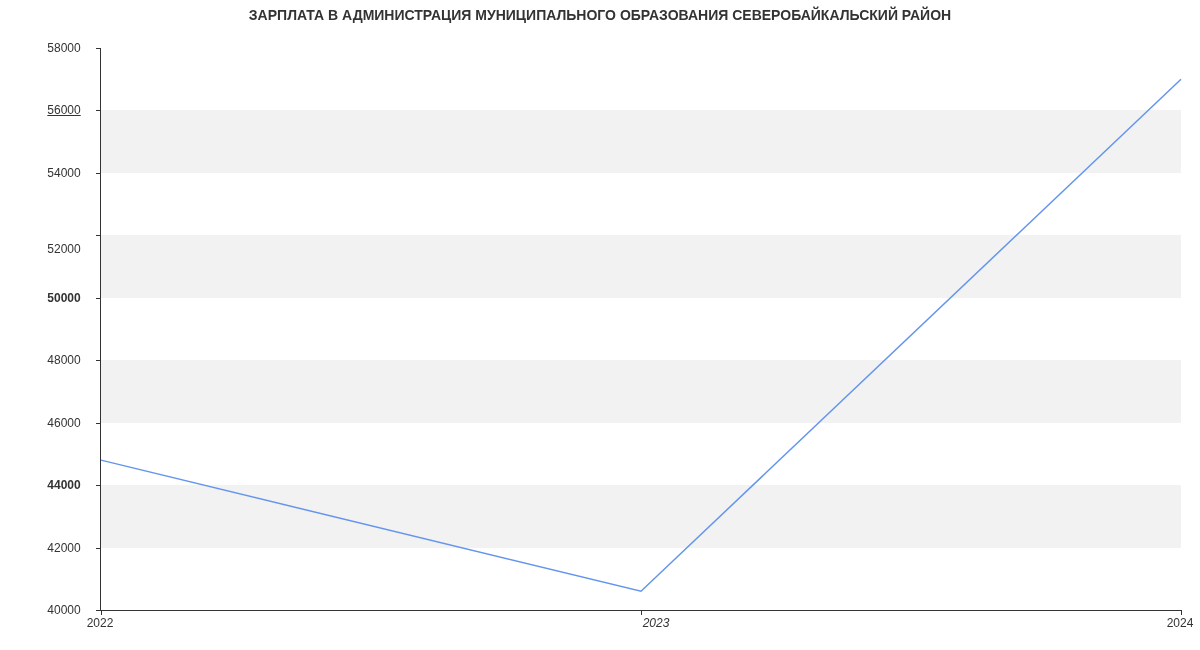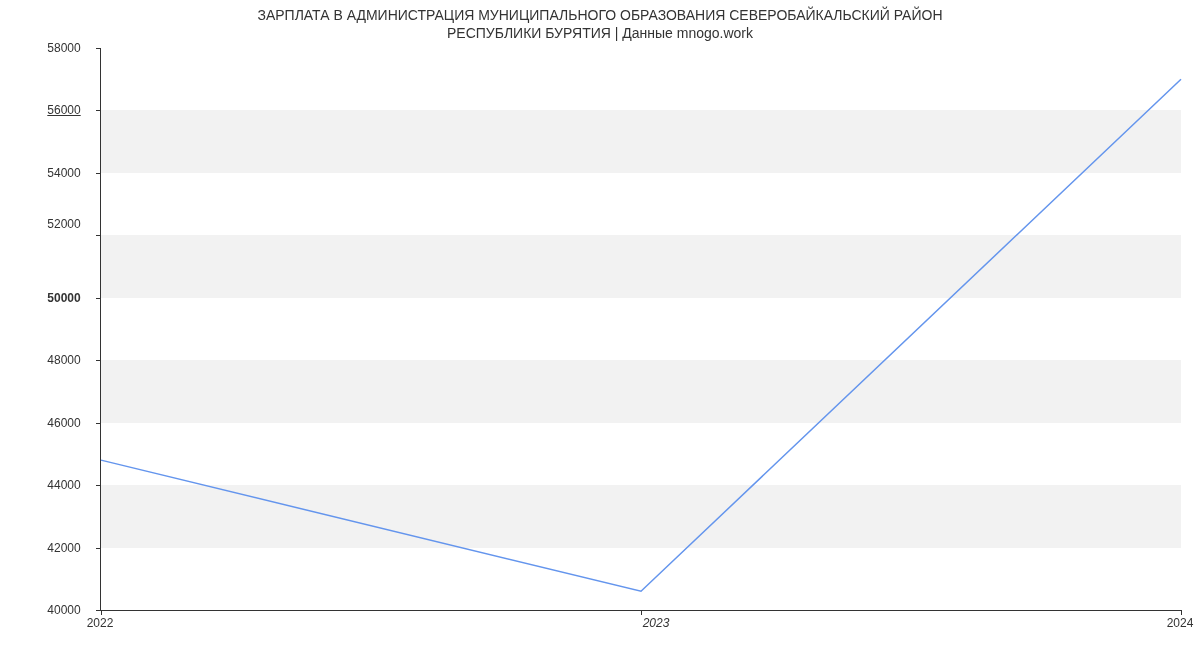--- a/index.html
+++ b/index.html
@@ -9,21 +9,21 @@
     font-family: Arial, Helvetica, sans-serif;
   }
   .chart-container {
     width: 1200px;
     height: 650px;
     position: relative;
   }
   .chart-title {
     text-align: center;
     font-size: 14px;
-    font-weight: normal;
+    font-weight: bold;
     color: #333;
     padding-top: 6px;
     line-height: 1.3;
   }
   .plot-area {
     position: absolute;
     left: 100px;
     top: 48px;
     width: 1080px;
     height: 562px;
@@ -79,21 +79,20 @@
     stroke: #6495ed;
     stroke-width: 1.5;
   }
 </style>
 </head>
 <body>
 
 <div class="chart-container">
   <div class="chart-title">
     <span>ЗАРПЛАТА В АДМИНИСТРАЦИЯ МУНИЦИПАЛЬНОГО ОБРАЗОВАНИЯ СЕВЕРОБАЙКАЛЬСКИЙ РАЙОН</span><br>
-    <span>РЕСПУБЛИКИ БУРЯТИЯ | Данные mnogo.work</span>
   </div>
 
   <div class="plot-area">
       <div class="grid-band" style="top: 62.4444px; height: 62.4444px;"></div>
       <div class="grid-band" style="top: 187.333px; height: 62.4444px;"></div>
       <div class="grid-band" style="top: 312.222px; height: 62.4444px;"></div>
       <div class="grid-band" style="top: 437.111px; height: 62.4444px;"></div>
 
     <svg class="line-layer" preserveAspectRatio="none" viewBox="0 0 1080 562">
       <polyline class="data-line" points="0,412.1333333333333 540,543.2666666666667 1080,31.222222222222285"></polyline>
@@ -107,24 +106,24 @@
       <div class="y-tick" style="top: 187.333px;"></div>
       <div class="y-tick" style="top: 124.889px;"></div>
       <div class="y-tick" style="top: 62.4444px;"></div>
       <div class="y-tick" style="top: 0px;"></div>
       <div class="x-tick" style="left: 0px;"></div>
       <div class="x-tick" style="left: 540px;"></div>
       <div class="x-tick" style="left: 1080px;"></div>
     </div>
 <div class="y-tick-label" style="top: 610px;">40000</div>
     <div class="y-tick-label" style="top: 547.556px;">42000</div>
-    <div class="y-tick-label" style="top: 485.111px;">44000</div>
+    <div class="y-tick-label" style="top: 485.111px; font-weight: bold;">44000</div>
     <div class="y-tick-label" style="top: 422.667px;">46000</div>
     <div class="y-tick-label" style="top: 360.222px;">48000</div>
     <div class="y-tick-label" style="top: 297.778px; font-weight: bold;">50000</div>
-    <div class="y-tick-label" style="top: 224px;">52000</div>
+    <div class="y-tick-label" style="top: 249px;">52000</div>
     <div class="y-tick-label" style="top: 172.889px;">54000</div>
     <div class="y-tick-label" style="top: 110.444px; text-decoration: underline;">56000</div>
     <div class="y-tick-label" style="top: 48px;">58000</div>
     <div class="x-tick-label" style="left: 100px;">2022</div>
     <div class="x-tick-label" style="left: 656px; font-style: italic;">2023</div>
     <div class="x-tick-label" style="left: 1180px;">2024</div>
   </div>
 
 </body></html>

